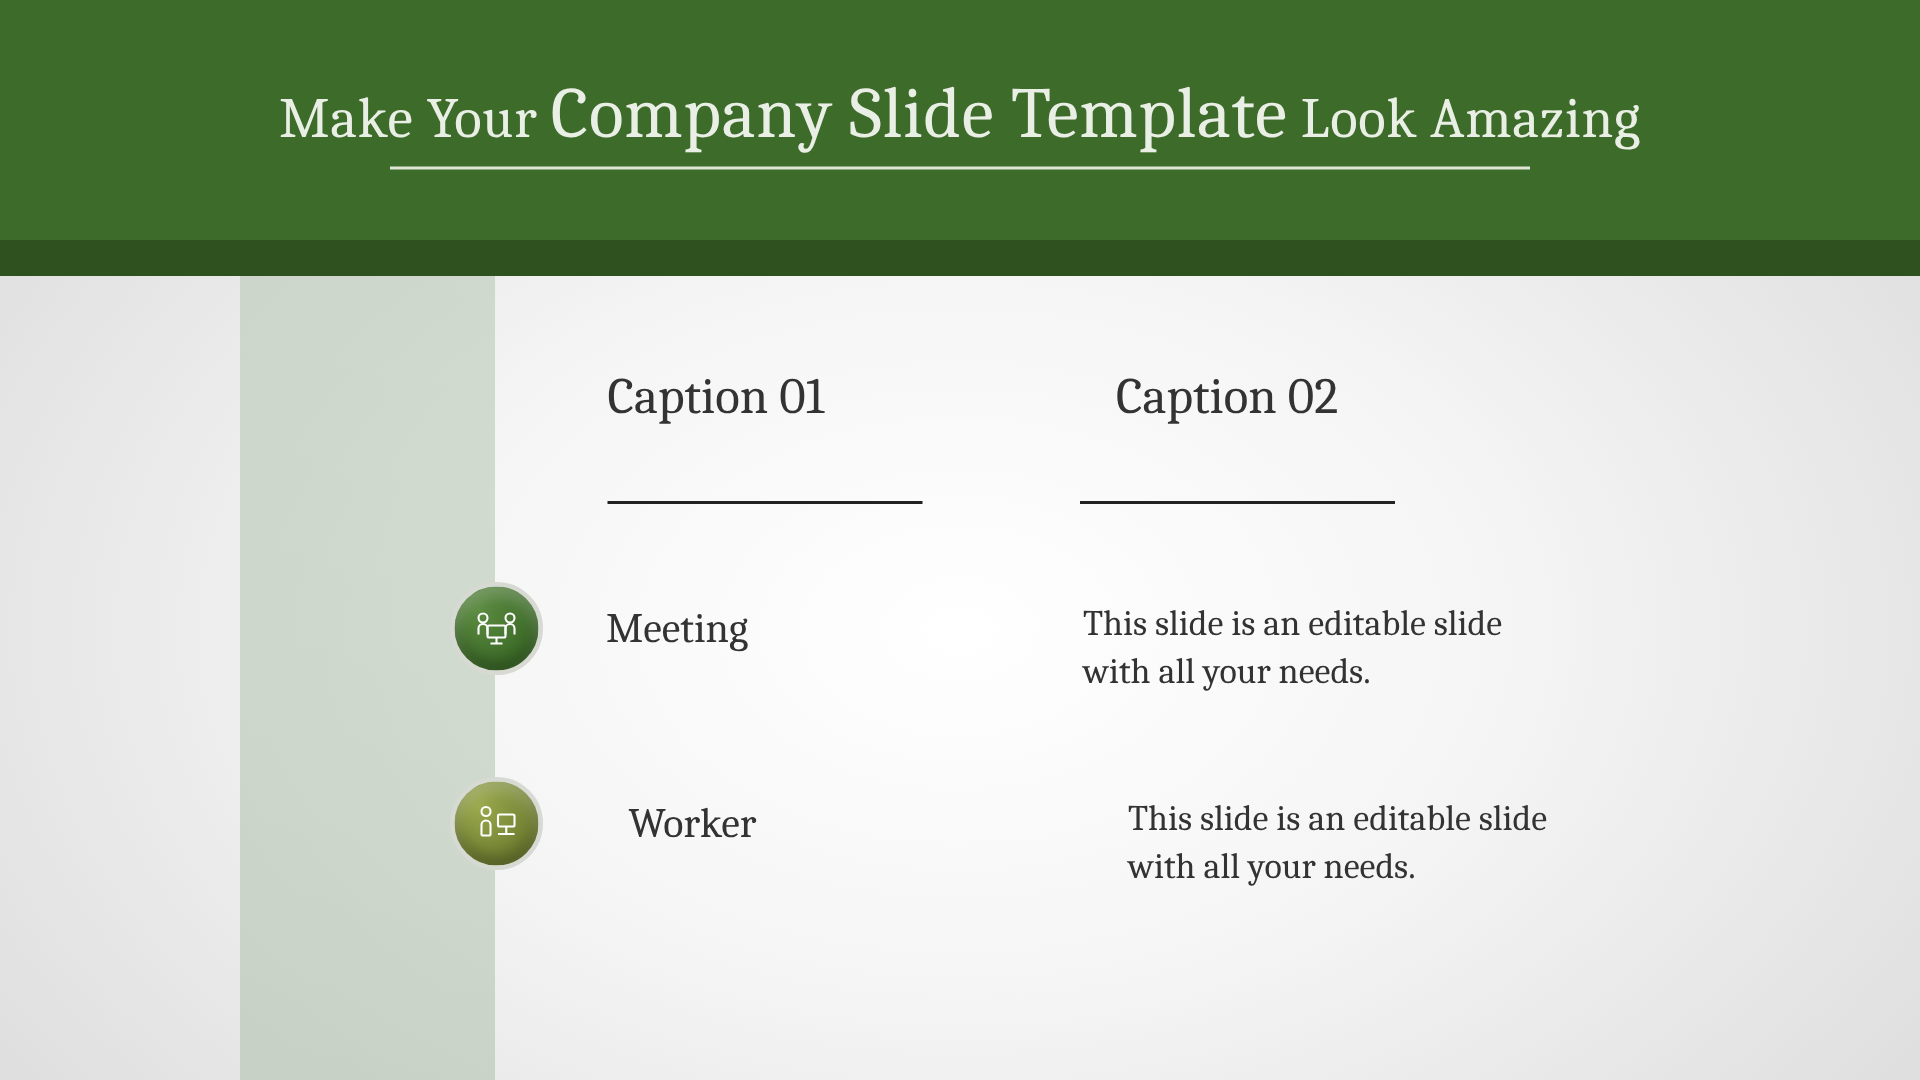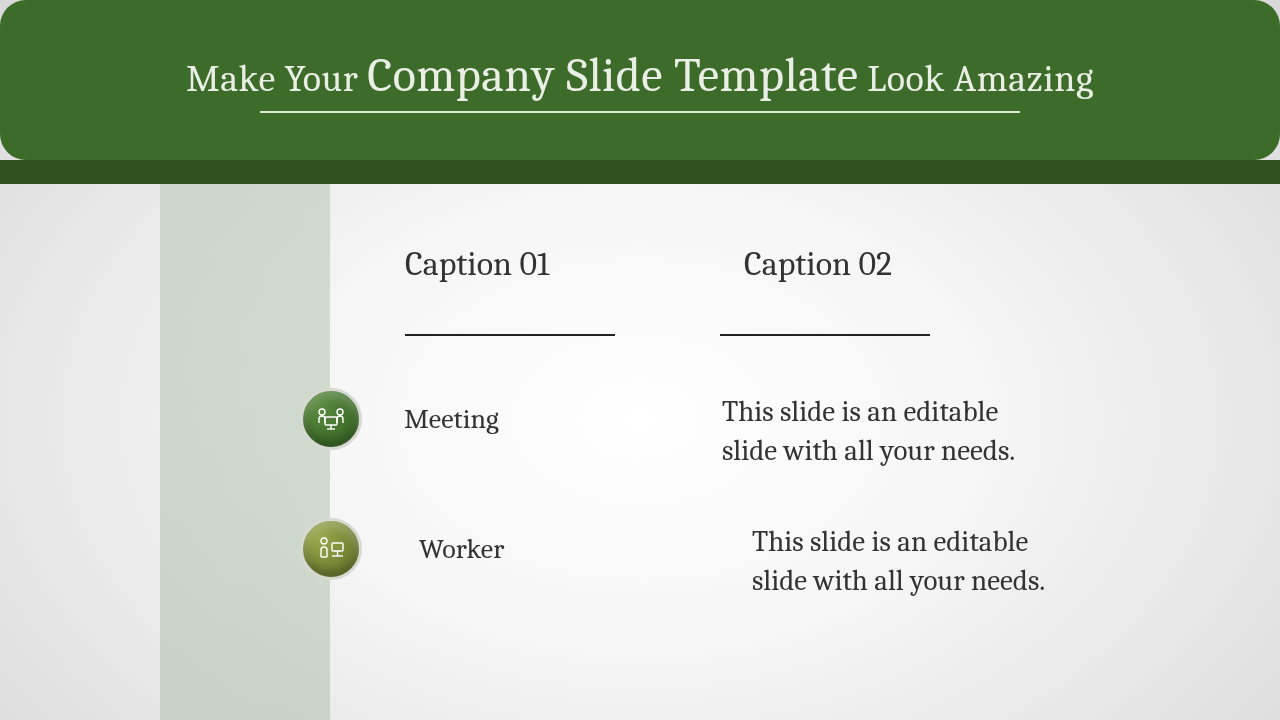--- a/index.html
+++ b/index.html
@@ -14,21 +14,20 @@
   
   .header-band {
     position: absolute;
     top: 0; left: 0;
     width: 100%;
     height: 160px;
     background: #3d6b29;
     display: flex;
     align-items: center;
     justify-content: center;
-    border-radius: 26px;
   }
   
   .header-band2 {
     position: absolute;
     top: 160px; left: 0;
     width: 100%;
     height: 24px;
     background: #2f511f;
   }
   
@@ -118,21 +117,21 @@
   
   .item-label {
     font-size: 28px;
     color: #333;
     margin-left: 42px;
     width: 280px;
     flex: 0 0 auto;
   }
   
   .item-desc {
-    font-size: 29px;
+    font-size: 24px;
     color: #333;
     line-height: 1.35;
     width: 310px;
     margin-left: 38px;
     flex: 0 0 auto;
     margin-top: 24px;
   }
 </style>
 </head>
 <body>

